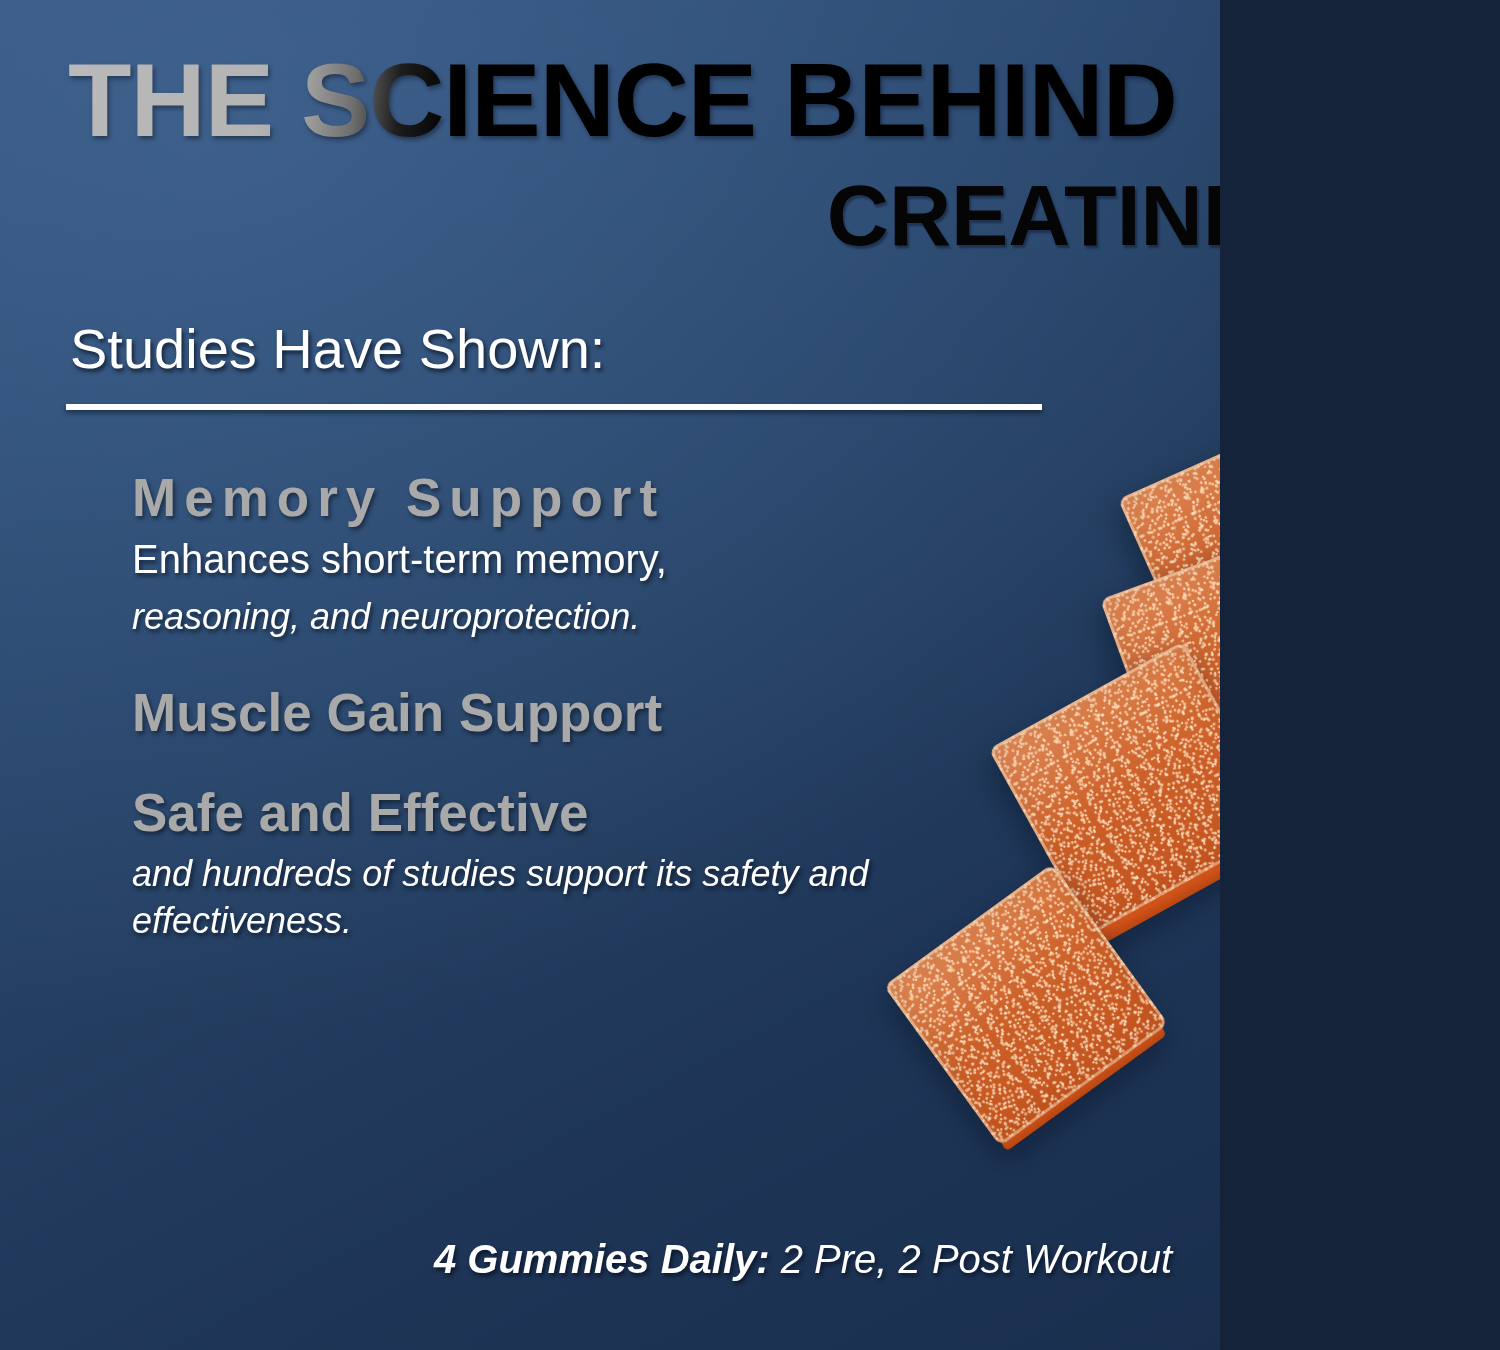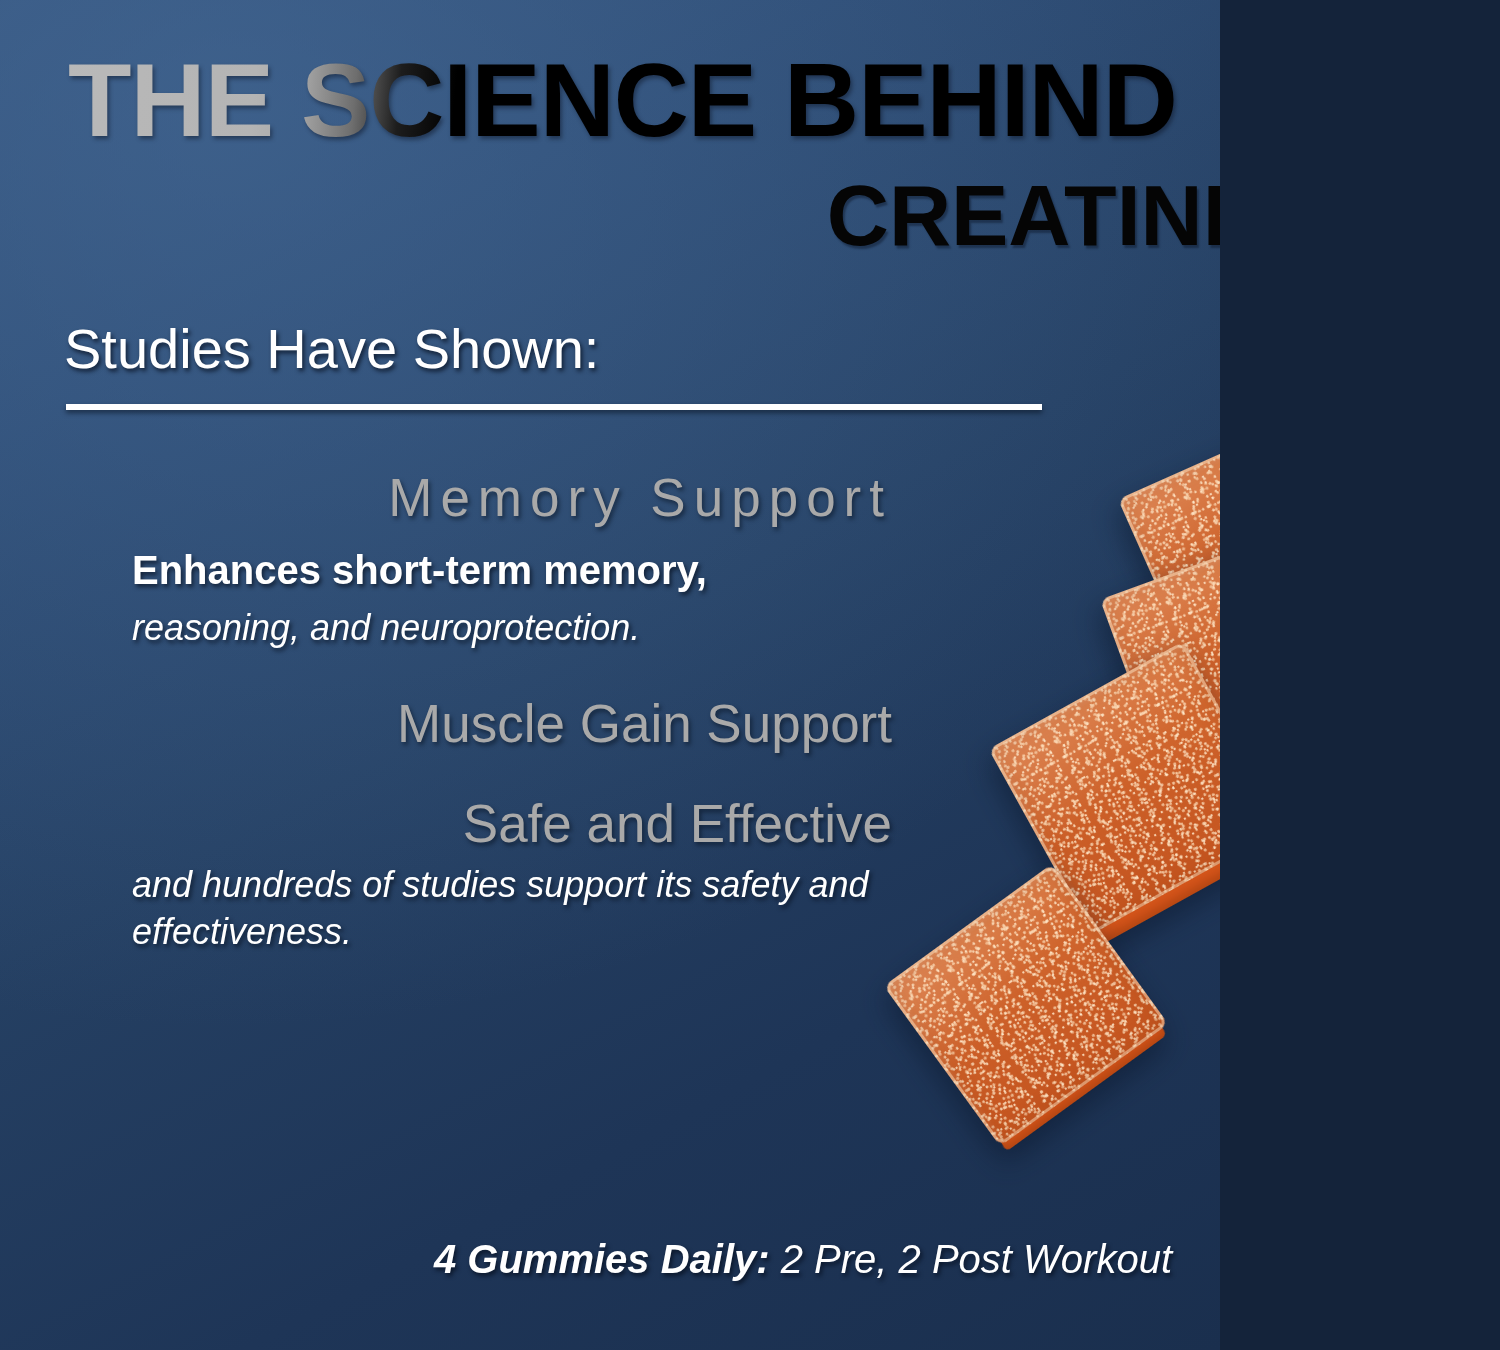--- a/index.html
+++ b/index.html
@@ -54,21 +54,21 @@
     font-weight: bold;
     letter-spacing: 0px;
     line-height: 1.0;
     color: #050505;
     text-shadow: 2px 3px 2px rgba(8,16,30,0.40);
   }
 
   
   .subhead {
     position: absolute;
-    left: 64px;
+    left: 70px;
     top: 316px;
     font-size: 56px;
     font-weight: normal;
     color: #ffffff;
     text-shadow: 2px 3px 4px rgba(6,14,28,0.75);
     letter-spacing: 0px;
   }
   .rule {
     position: absolute;
     left: 66px;
@@ -84,35 +84,34 @@
     position: absolute;
     left: 132px;
     top: 470px;
     width: 760px;
   }
   .benefit { margin-bottom: 44px; }
   .benefit:last-child { margin-bottom: 0; }
 
   .b-head {
     font-size: 53px;
-    font-weight: normal;
+    font-weight: bold;
     color: #a9a9a9;
     line-height: 1.06;
     text-shadow: 2px 3px 4px rgba(6,14,28,0.55);
     white-space: nowrap;
-    text-align: right;
   }
   .b-head.spaced { letter-spacing: 8px; }
 
   .b-line1 {
     font-size: 40px;
-    font-weight: bold;
+    font-weight: normal;
     color: #ffffff;
     line-height: 1.22;
-    margin-top: 20px;
+    margin-top: 9px;
     text-shadow: 2px 3px 4px rgba(6,14,28,0.7);
     white-space: nowrap;
   }
   .b-line2 {
     font-size: 36px;
     font-style: italic;
     font-weight: normal;
     color: #ffffff;
     line-height: 1.30;
     margin-top: 10px;

